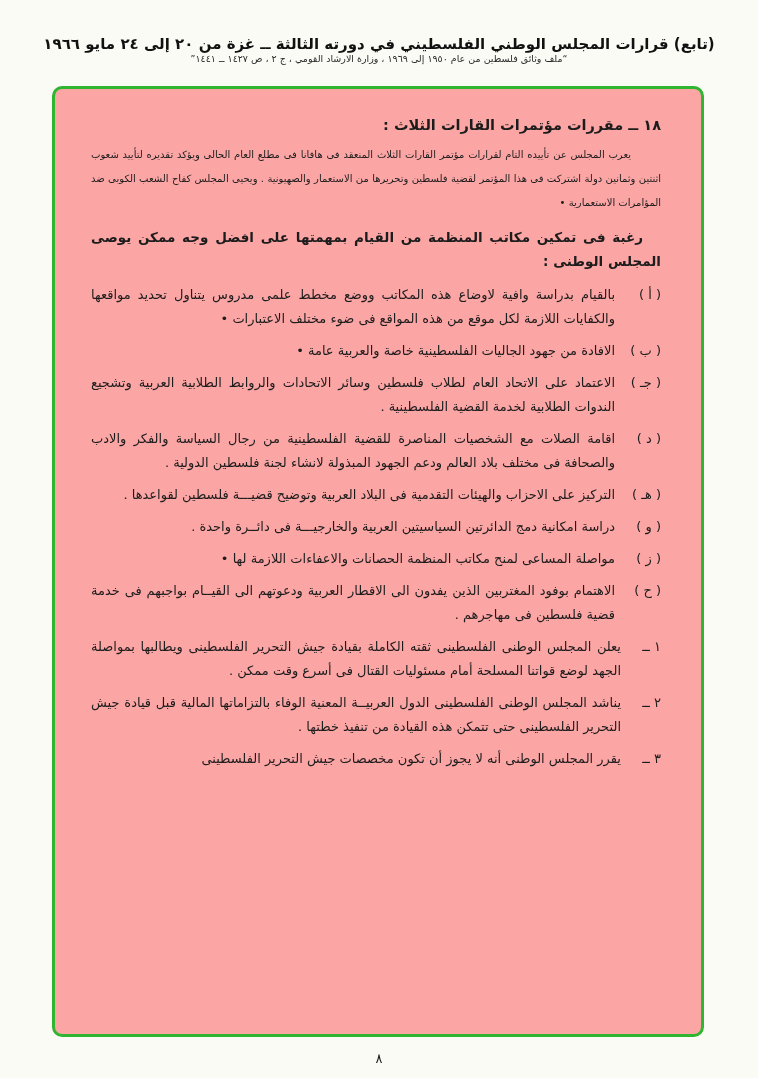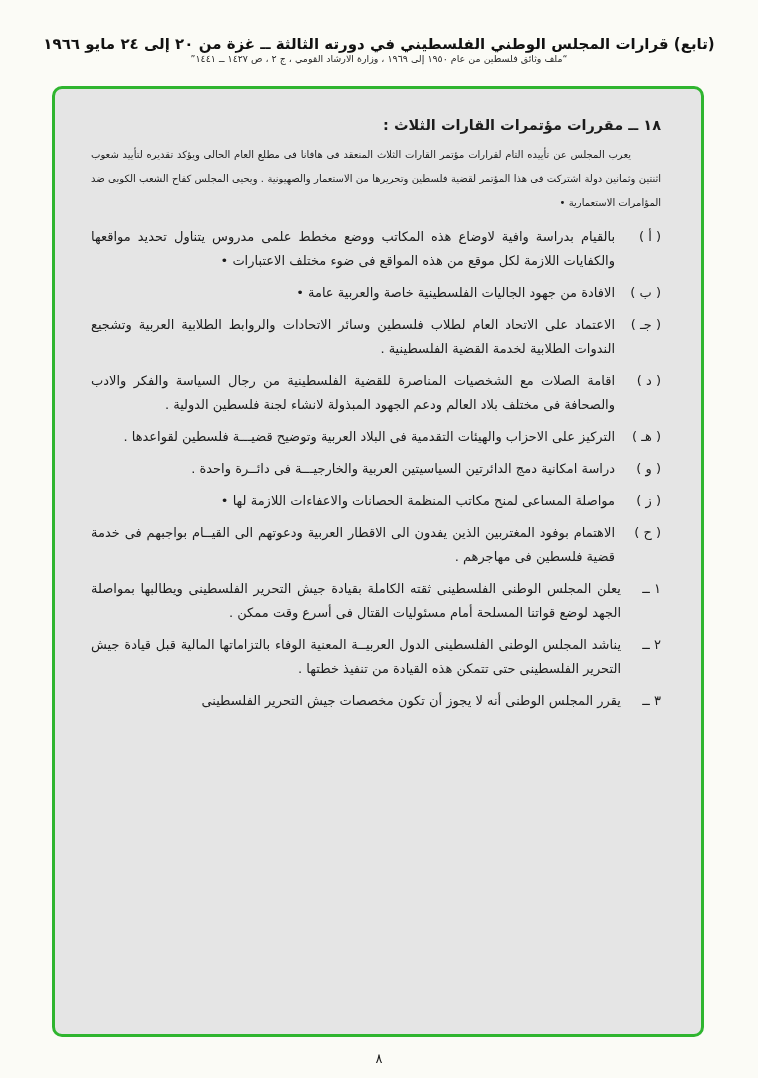--- a/index.html
+++ b/index.html
@@ -20,21 +20,21 @@
     position: absolute;
     top: 86px;
     left: 52px;
     width: 652px;
     height: 951px;
     border: 3px solid #2fb52f;
     border-radius: 10px;
     padding: 22px 40px 14px 36px;
     box-sizing: border-box;
     overflow: hidden;
-    background: #e5e5e5;
+    background: #fca5a5;
   }
   .sec-heading {
     font-size: 14.5px;
     font-weight: bold;
     margin: 6px 0 10px;
   }
   .mil-heading {
     font-size: 15px;
     font-weight: bold;
     margin: 14px 0 12px;
@@ -79,20 +79,21 @@
 <div class="doc-header">
   <div class="doc-title">(تابع) قرارات المجلس الوطني الفلسطيني في دورته الثالثة ــ غزة من ٢٠ إلى ٢٤ مايو ١٩٦٦</div>
   <div class="doc-source">“ملف وثائق فلسطين من عام ١٩٥٠ إلى ١٩٦٩ ، وزارة الارشاد القومي ، ج ٢ ، ص ١٤٢٧ ــ ١٤٤١”</div>
 </div>
 
 <div class="frame">
 
   <div class="sec-heading">١٨ ــ مقررات مؤتمرات القارات الثلاث :</div>
   <p class="para">يعرب المجلس عن تأييده التام لقرارات مؤتمر القارات الثلاث المنعقد فى هافانا فى مطلع العام الحالى ويؤكد تقديره لتأييد شعوب اثنتين وثمانين دولة اشتركت فى هذا المؤتمر لقضية فلسطين وتحريرها من الاستعمار والصهيونية . ويحيى المجلس كفاح الشعب الكوبى ضد المؤامرات الاستعمارية •</p>
 
+  <p class="intro">رغبة فى تمكين مكاتب المنظمة من القيام بمهمتها على افضل وجه ممكن يوصى المجلس الوطنى :</p>
 
   <div class="item">
     <span class="marker">( أ )</span>
     <span class="text">بالقيام بدراسة وافية لاوضاع هذه المكاتب ووضع مخطط علمى مدروس يتناول تحديد مواقعها والكفايات اللازمة لكل موقع من هذه المواقع فى ضوء مختلف الاعتبارات •</span>
   </div>
   <div class="item">
     <span class="marker">( ب )</span>
     <span class="text">الافادة من جهود الجاليات الفلسطينية خاصة والعربية عامة •</span>
   </div>
   <div class="item">

